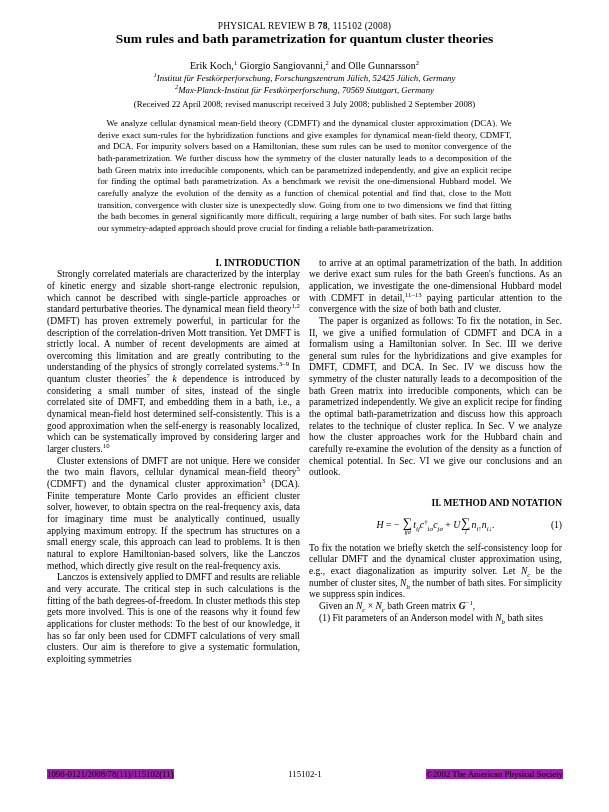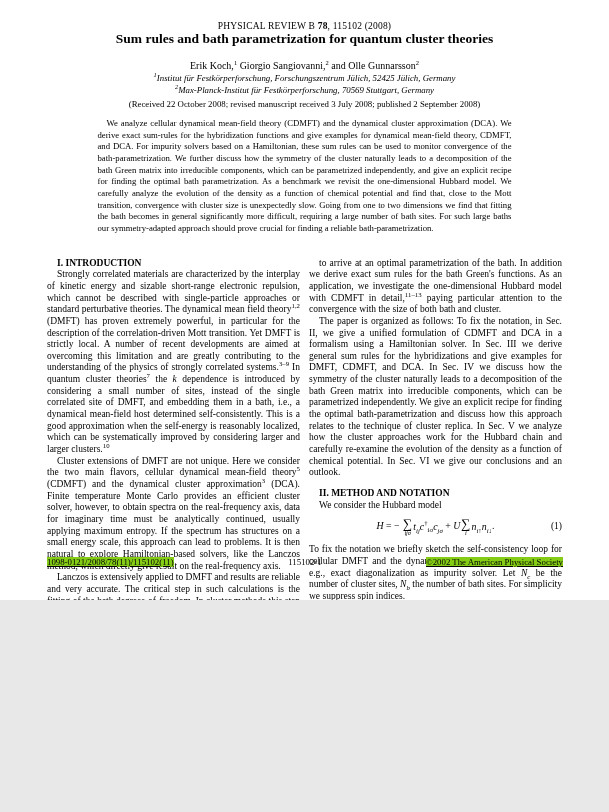--- a/index.html
+++ b/index.html
@@ -1,19 +1,19 @@
 <!DOCTYPE html>
 <html><head>
 <meta charset="utf-8">
 <style>
   * { box-sizing: border-box; }
   html,body { margin:0; padding:0; background:#e8e8e8; }
   .page {
     position:relative;
-    width:609px; height:600px;
+    width:609px; height:812px;
     margin:0 auto;
     background:#ffffff;
     font-family:"Liberation Serif", serif;
     color:#000;
     overflow:hidden;
   }
   .center { text-align:center; }
   .journal-header { padding-top:21px; font-size:9.5px; letter-spacing:0.2px; }
   .paper-title { font-size:13.5px; font-weight:bold; }
   .authors { margin-top:13px; font-size:10px; }
@@ -33,74 +33,73 @@
   .doi-link { text-decoration:none; }
   .columns { display:flex; gap:9px; margin:23px 46px 0 47px; }
   .col {
     width:253px;
     font-size:9.5px; line-height:11.65px;
     text-align:justify;
   }
   .col p { margin:0; text-indent:10px; }
   .col p.noindent { text-indent:0; }
   .sec-heading {
-    text-align:left; font-weight:bold; font-size:9.5px;
+    text-align:right; font-weight:bold; font-size:9.5px;
     margin:0 0 11px 0; text-indent:0;
   }
-  .sec-heading.second { margin-top:9px; }
+  .sec-heading.second { margin-top:19px; }
   sup { font-size:6.8px; vertical-align:super; line-height:0; }
   sub { font-size:6.8px; vertical-align:sub; line-height:0; }
   .eq-row { position:relative; margin:7px 0 8px 0; text-align:center; text-indent:0; }
   .eq { display:inline-block; font-size:9.8px; }
   .eq i { font-style:italic; }
   .sum { display:inline-flex; flex-direction:column; align-items:center; vertical-align:middle; margin:0 1px; }
   .sum .sig { font-size:13px; line-height:12px; }
   .sum .lim { font-size:6.3px; line-height:6px; font-style:italic; }
   .eq-num { position:absolute; right:0; top:50%; transform:translateY(-50%); font-size:9.5px; }
   .footer {
     position:absolute; left:47px; right:46px; bottom:33px;
     display:flex; justify-content:space-between;
     font-size:8.8px;
   }
   .footer .fc { position:absolute; left:0; right:0; text-align:center; }
-  .footer .fl, .footer .fr { position:relative; z-index:1; background:#84cc16;text-decoration:underline; }
+  .footer .fl, .footer .fr { position:relative; z-index:1; background:#a21caf; }
 </style>
 </head>
 <body>
 
 <div class="page">
 
   <div class="center journal-header">PHYSICAL REVIEW B <b>78</b>, 115102 (2008)</div>
 
   <div class="center paper-title">Sum rules and bath parametrization for quantum cluster theories</div>
 
   <div class="center authors">Erik Koch,<sup>1</sup> Giorgio Sangiovanni,<sup>2</sup> and Olle Gunnarsson<sup>2</sup></div>
 
   <div class="center affil"><sup>1</sup>Institut für Festkörperforschung, Forschungszentrum Jülich, 52425 Jülich, Germany</div>
   <div class="center affil"><sup>2</sup>Max-Planck-Institut für Festkörperforschung, 70569 Stuttgart, Germany</div>
 
-  <div class="center received">(Received 22 October 2008; revised manuscript received 3 July 2008; published 2 September 2008)</div>
+  <div class="center received">(Received 22 April 2008; revised manuscript received 3 July 2008; published 2 September 2008)</div>
 
   <div class="abstract">We analyze cellular dynamical mean-field theory (CDMFT) and the dynamical cluster approximation (DCA). We derive exact sum-rules for the hybridization functions and give examples for dynamical mean-field theory, CDMFT, and DCA. For impurity solvers based on a Hamiltonian, these sum rules can be used to monitor convergence of the bath-parametrization. We further discuss how the symmetry of the cluster naturally leads to a decomposition of the bath Green matrix into irreducible components, which can be parametrized independently, and give an explicit recipe for finding the optimal bath parametrization. As a benchmark we revisit the one-dimensional Hubbard model. We carefully analyze the evolution of the density as a function of chemical potential and find that, close to the Mott transition, convergence with cluster size is unexpectedly slow. Going from one to two dimensions we find that fitting the bath becomes in general significantly more difficult, requiring a large number of bath sites. For such large baths our symmetry-adapted approach should prove crucial for finding a reliable bath-parametrization.</div>
 
 
   <div class="columns">
 
     <div class="col">
       <p class="sec-heading">I. INTRODUCTION</p>
       <p>Strongly correlated materials are characterized by the interplay of kinetic energy and sizable short-range electronic repulsion, which cannot be described with single-particle approaches or standard perturbative theories. The dynamical mean field theory<sup>1,2</sup> (DMFT) has proven extremely powerful, in particular for the description of the correlation-driven Mott transition. Yet DMFT is strictly local. A number of recent developments are aimed at overcoming this limitation and are greatly contributing to the understanding of the physics of strongly correlated systems.<sup>3–9</sup> In quantum cluster theories<sup>7</sup> the <i>k</i> dependence is introduced by considering a small number of sites, instead of the single correlated site of DMFT, and embedding them in a bath, i.e., a dynamical mean-field host determined self-consistently. This is a good approximation when the self-energy is reasonably localized, which can be systematically improved by considering larger and larger clusters.<sup>10</sup></p>
       <p>Cluster extensions of DMFT are not unique. Here we consider the two main flavors, cellular dynamical mean-field theory<sup>5</sup> (CDMFT) and the dynamical cluster approximation<sup>3</sup> (DCA). Finite temperature Monte Carlo provides an efficient cluster solver, however, to obtain spectra on the real-frequency axis, data for imaginary time must be analytically continued, usually applying maximum entropy. If the spectrum has structures on a small energy scale, this approach can lead to problems. It is then natural to explore Hamiltonian-based solvers, like the Lanczos method, which directly give result on the real-frequency axis.</p>
       <p>Lanczos is extensively applied to DMFT and results are reliable and very accurate. The critical step in such calculations is the fitting of the bath degrees-of-freedom. In cluster methods this step gets more involved. This is one of the reasons why it found few applications for cluster methods: To the best of our knowledge, it has so far only been used for CDMFT calculations of very small clusters. Our aim is therefore to give a systematic formulation, exploiting symmetries</p>
     </div>
 
     <div class="col">
       <p>to arrive at an optimal parametrization of the bath. In addition we derive exact sum rules for the bath Green's functions. As an application, we investigate the one-dimensional Hubbard model with CDMFT in detail,<sup>11–13</sup> paying particular attention to the convergence with the size of both bath and cluster.</p>
       <p>The paper is organized as follows: To fix the notation, in Sec. II, we give a unified formulation of CDMFT and DCA in a formalism using a Hamiltonian solver. In Sec. III we derive general sum rules for the hybridizations and give examples for DMFT, CDMFT, and DCA. In Sec. IV we discuss how the symmetry of the cluster naturally leads to a decomposition of the bath Green matrix into irreducible components, which can be parametrized independently. We give an explicit recipe for finding the optimal bath-parametrization and discuss how this approach relates to the technique of cluster replica. In Sec. V we analyze how the cluster approaches work for the Hubbard chain and carefully re-examine the evolution of the density as a function of chemical potential. In Sec. VI we give our conclusions and an outlook.</p>
       <p class="sec-heading second">II. METHOD AND NOTATION</p>
-      <p>We consider the Hubbard model</p>
       <div class="eq-row">
         <span class="eq"><i>H</i> = − <span class="sum">
               <span class="sig">∑</span>
               <span class="lim">ijσ</span>
             </span><i>t<sub>ij</sub>c</i><sup>†</sup><sub>iσ</sub><i>c<sub>jσ</sub></i> + <i>U</i><span class="sum">
               <span class="sig">∑</span>
               <span class="lim">i</span>
             </span><i>n<sub>i↑</sub>n<sub>i↓</sub></i>.</span>
         <span class="eq-num">(1)</span>
       </div>

